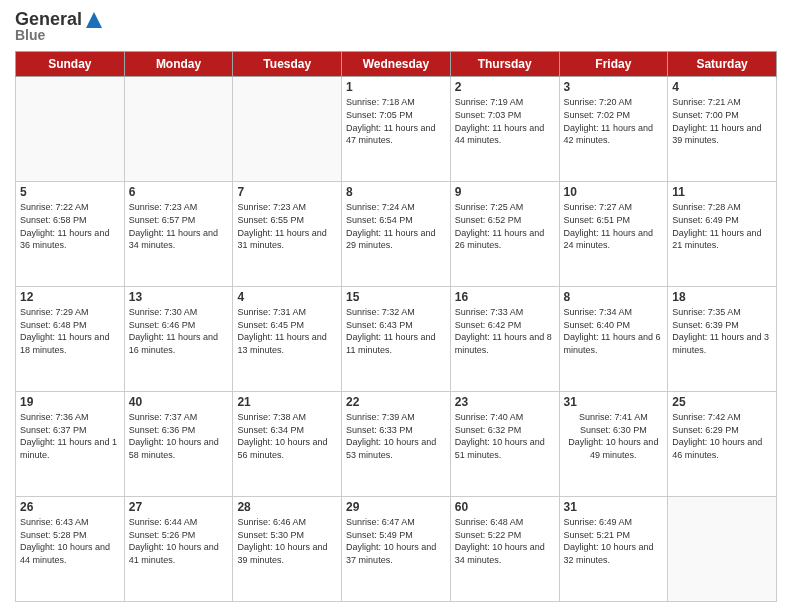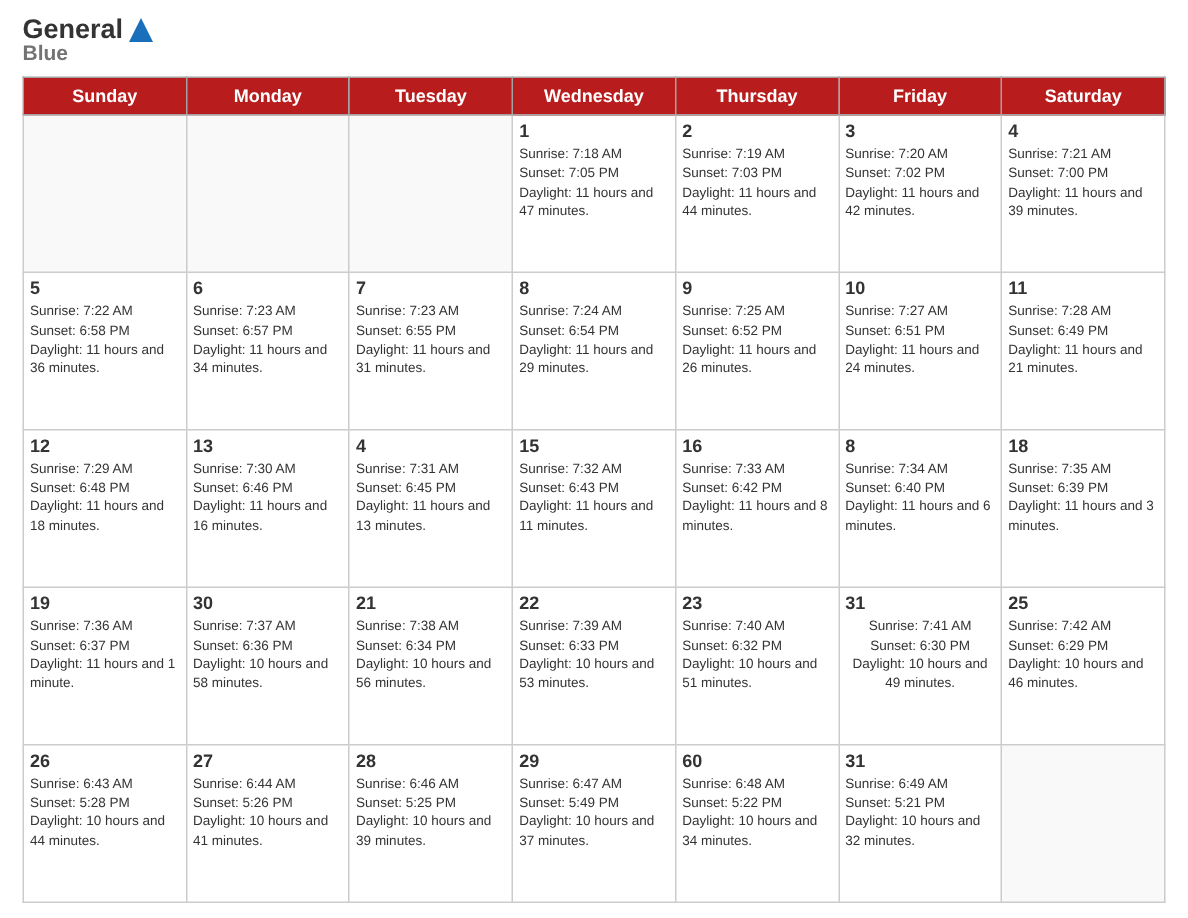--- a/index.html
+++ b/index.html
@@ -234,21 +234,21 @@
           </td>
         </tr>
         <tr>
           <td>
             <span class="day-num">19</span>
             <div class="day-info" style="white-space: pre-line;">Sunrise: 7:36 AM
 Sunset: 6:37 PM
 Daylight: 11 hours and 1 minute.</div>
           </td>
           <td>
-            <span class="day-num">30</span>
+            <span class="day-num">40</span>
             <div class="day-info" style="white-space: pre-line;">Sunrise: 7:37 AM
 Sunset: 6:36 PM
 Daylight: 10 hours and 58 minutes.</div>
           </td>
           <td>
             <span class="day-num">21</span>
             <div class="day-info" style="white-space: pre-line;">Sunrise: 7:38 AM
 Sunset: 6:34 PM
 Daylight: 10 hours and 56 minutes.</div>
           </td>
@@ -286,21 +286,21 @@
           </td>
           <td>
             <span class="day-num">27</span>
             <div class="day-info" style="white-space: pre-line;">Sunrise: 6:44 AM
 Sunset: 5:26 PM
 Daylight: 10 hours and 41 minutes.</div>
           </td>
           <td>
             <span class="day-num">28</span>
             <div class="day-info" style="white-space: pre-line;">Sunrise: 6:46 AM
-Sunset: 5:25 PM
+Sunset: 5:30 PM
 Daylight: 10 hours and 39 minutes.</div>
           </td>
           <td>
             <span class="day-num">29</span>
             <div class="day-info" style="white-space: pre-line;">Sunrise: 6:47 AM
 Sunset: 5:49 PM
 Daylight: 10 hours and 37 minutes.</div>
           </td>
           <td>
             <span class="day-num">60</span>

